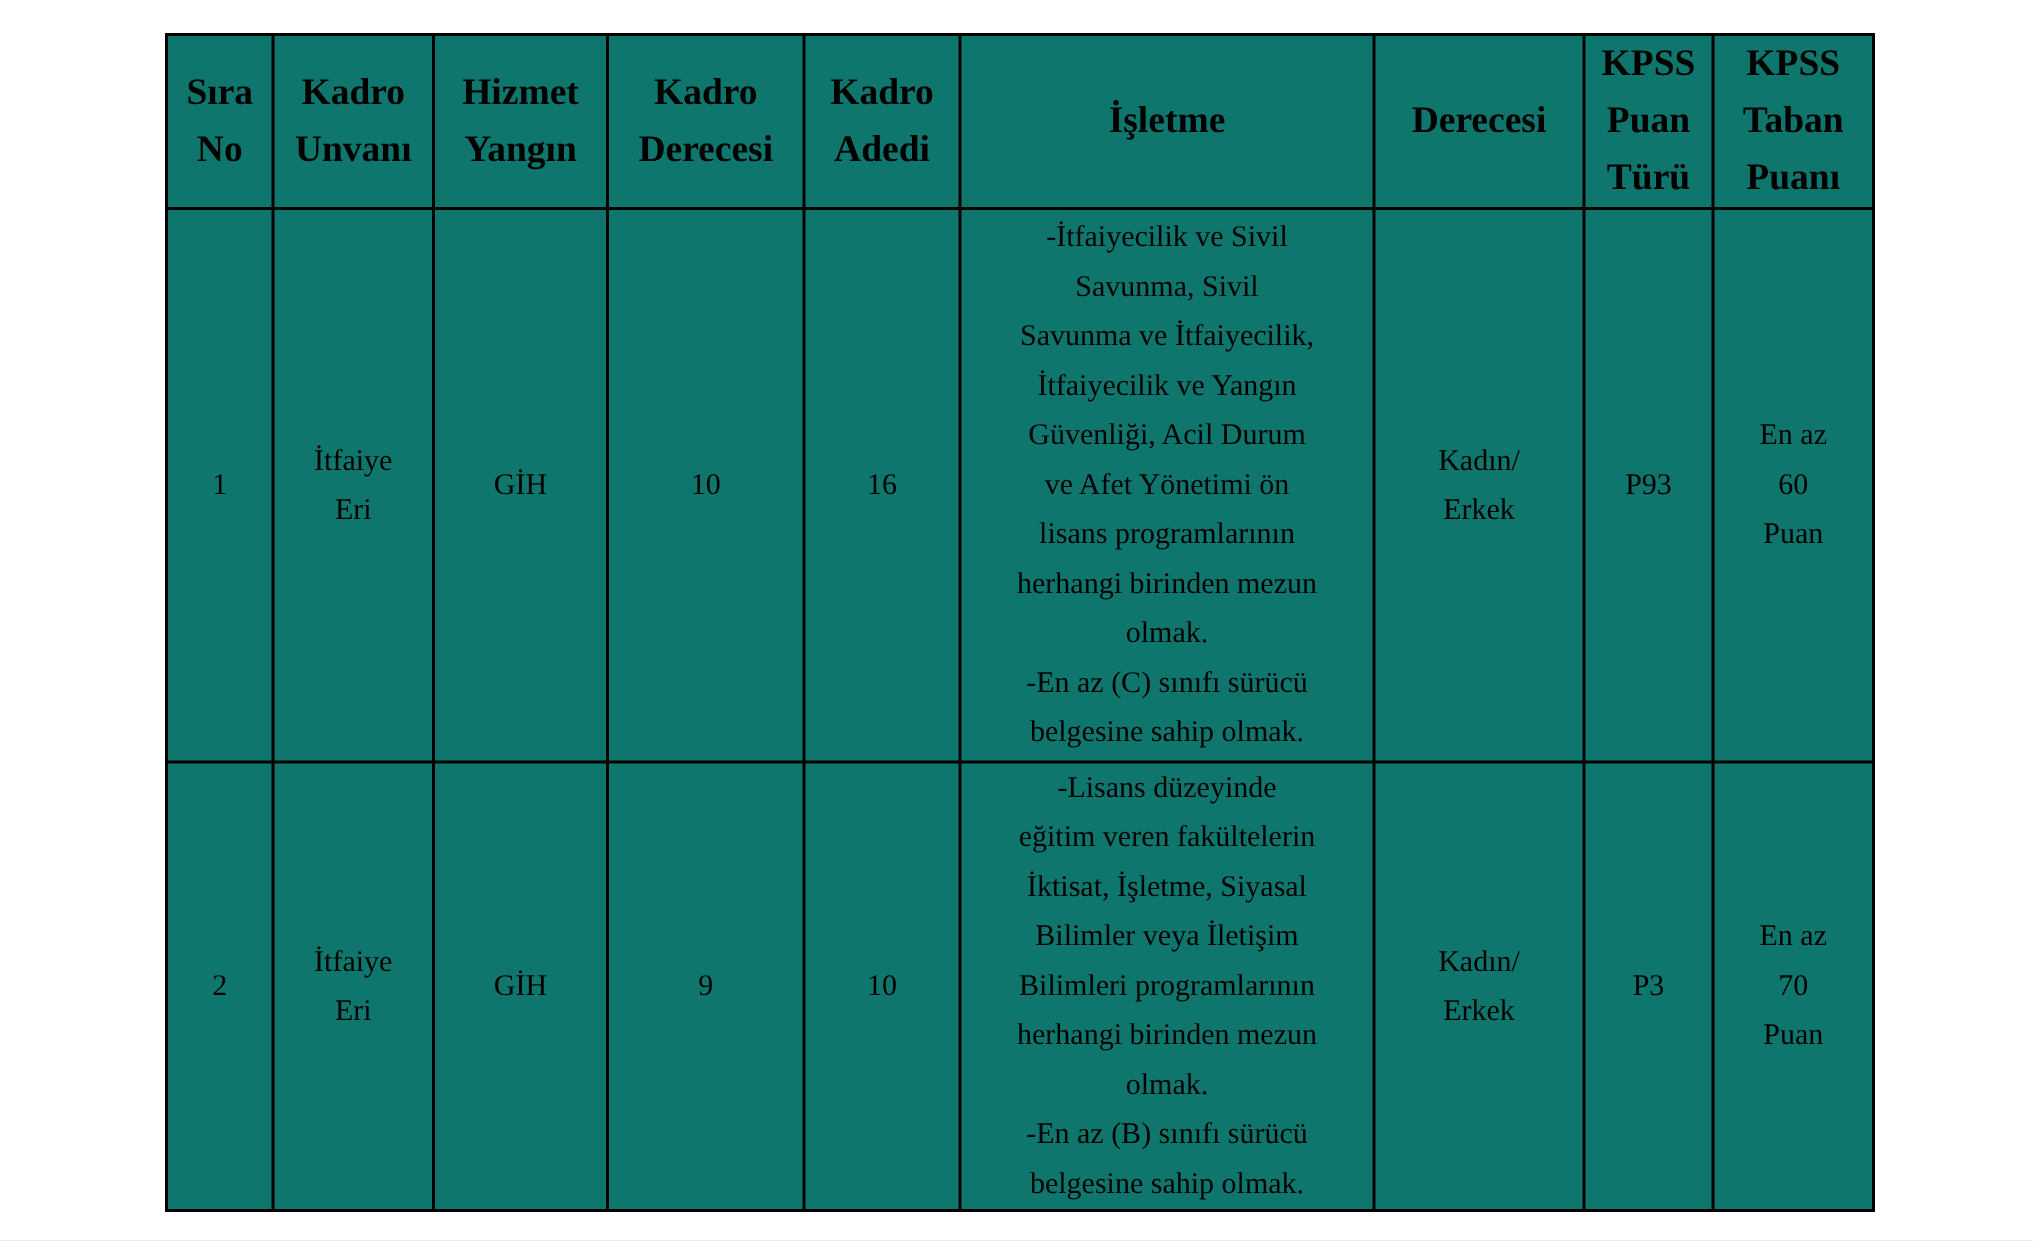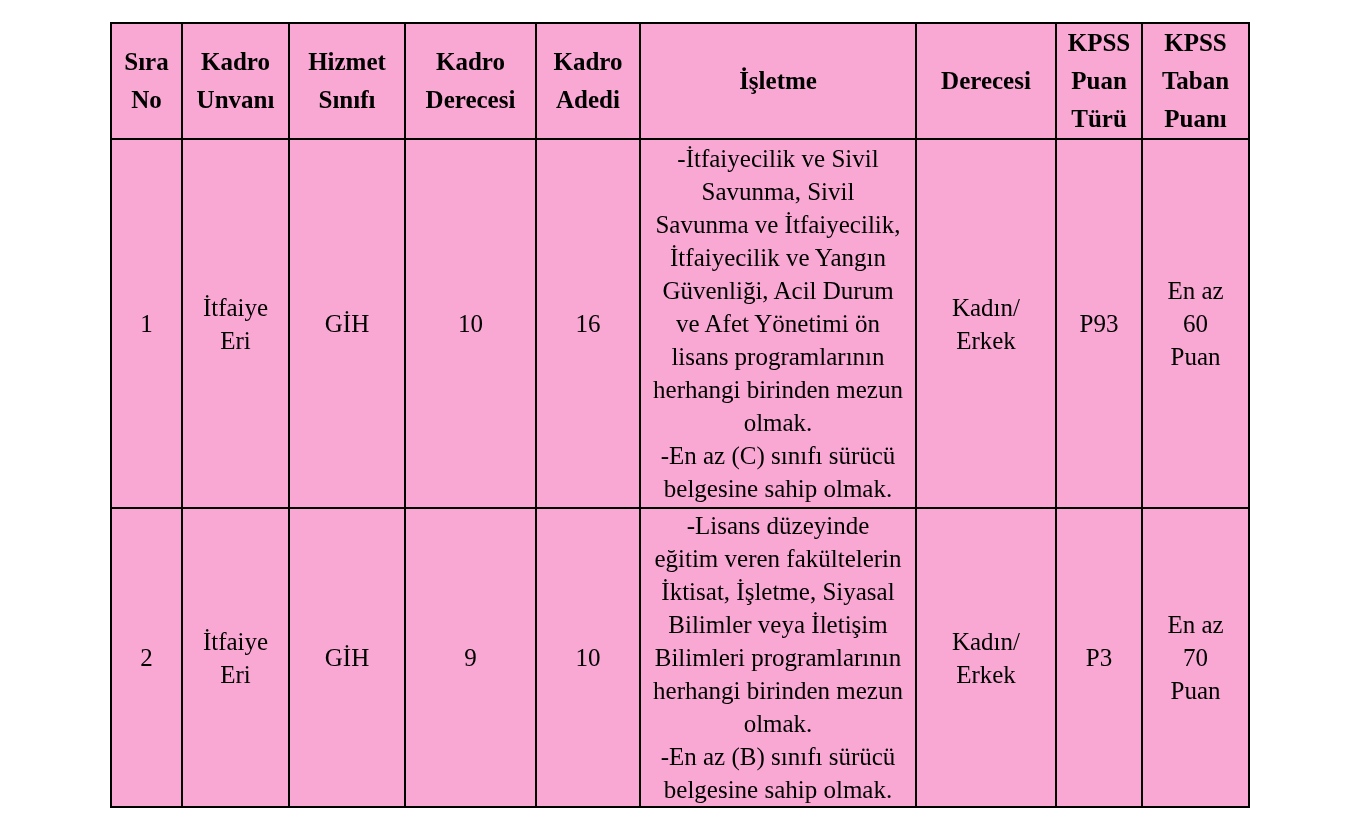--- a/index.html
+++ b/index.html
@@ -21,38 +21,38 @@
     width: 1357px;
     height: 827px;
     background: #ffffff;
   }
   table.doc-table {
     position: absolute;
     left: 110px;
     top: 22px;
     border-collapse: collapse;
     table-layout: fixed;
-    background: #f9a8d4;
+    background: #0f766e;
   }
   table.doc-table th,
   table.doc-table td {
     border: 2px solid #000000;
     padding: 0;
     white-space: pre-line;
     vertical-align: middle;
     text-align: center;
     overflow: hidden;
   }
   table.doc-table th {
     font-weight: bold;
     font-size: 25px;
     line-height: 38px;
   }
   table.doc-table td {
-    font-size: 25px;
+    font-size: 20px;
     line-height: 33px;
   }
   tr.header-row   { height: 116px; }
   tr.body-row-0   { height: 369px; }
   tr.body-row-1   { height: 298px; }
   td.cell-niteligi {
     text-align: left;
     padding: 3px 4px 3px 6px;
     vertical-align: top;
   }
@@ -73,21 +73,21 @@
         <col style="width: 86px;">
         <col style="width: 107px;">
       </colgroup>
     <thead>
         <tr class="header-row">
           <th class="head-sira_no">Sıra
 No</th>
           <th class="head-kadro_unvani">Kadro
 Unvanı</th>
           <th class="head-hizmet_sinifi">Hizmet
-Sınıfı</th>
+Yangın</th>
           <th class="head-kadro_derecesi">Kadro
 Derecesi</th>
           <th class="head-kadro_adedi">Kadro
 Adedi</th>
           <th class="head-niteligi">İşletme</th>
           <th class="head-cinsiyeti">Derecesi</th>
           <th class="head-kpss_puan_turu">KPSS
 Puan
 Türü</th>
           <th class="head-kpss_taban_puani">KPSS

